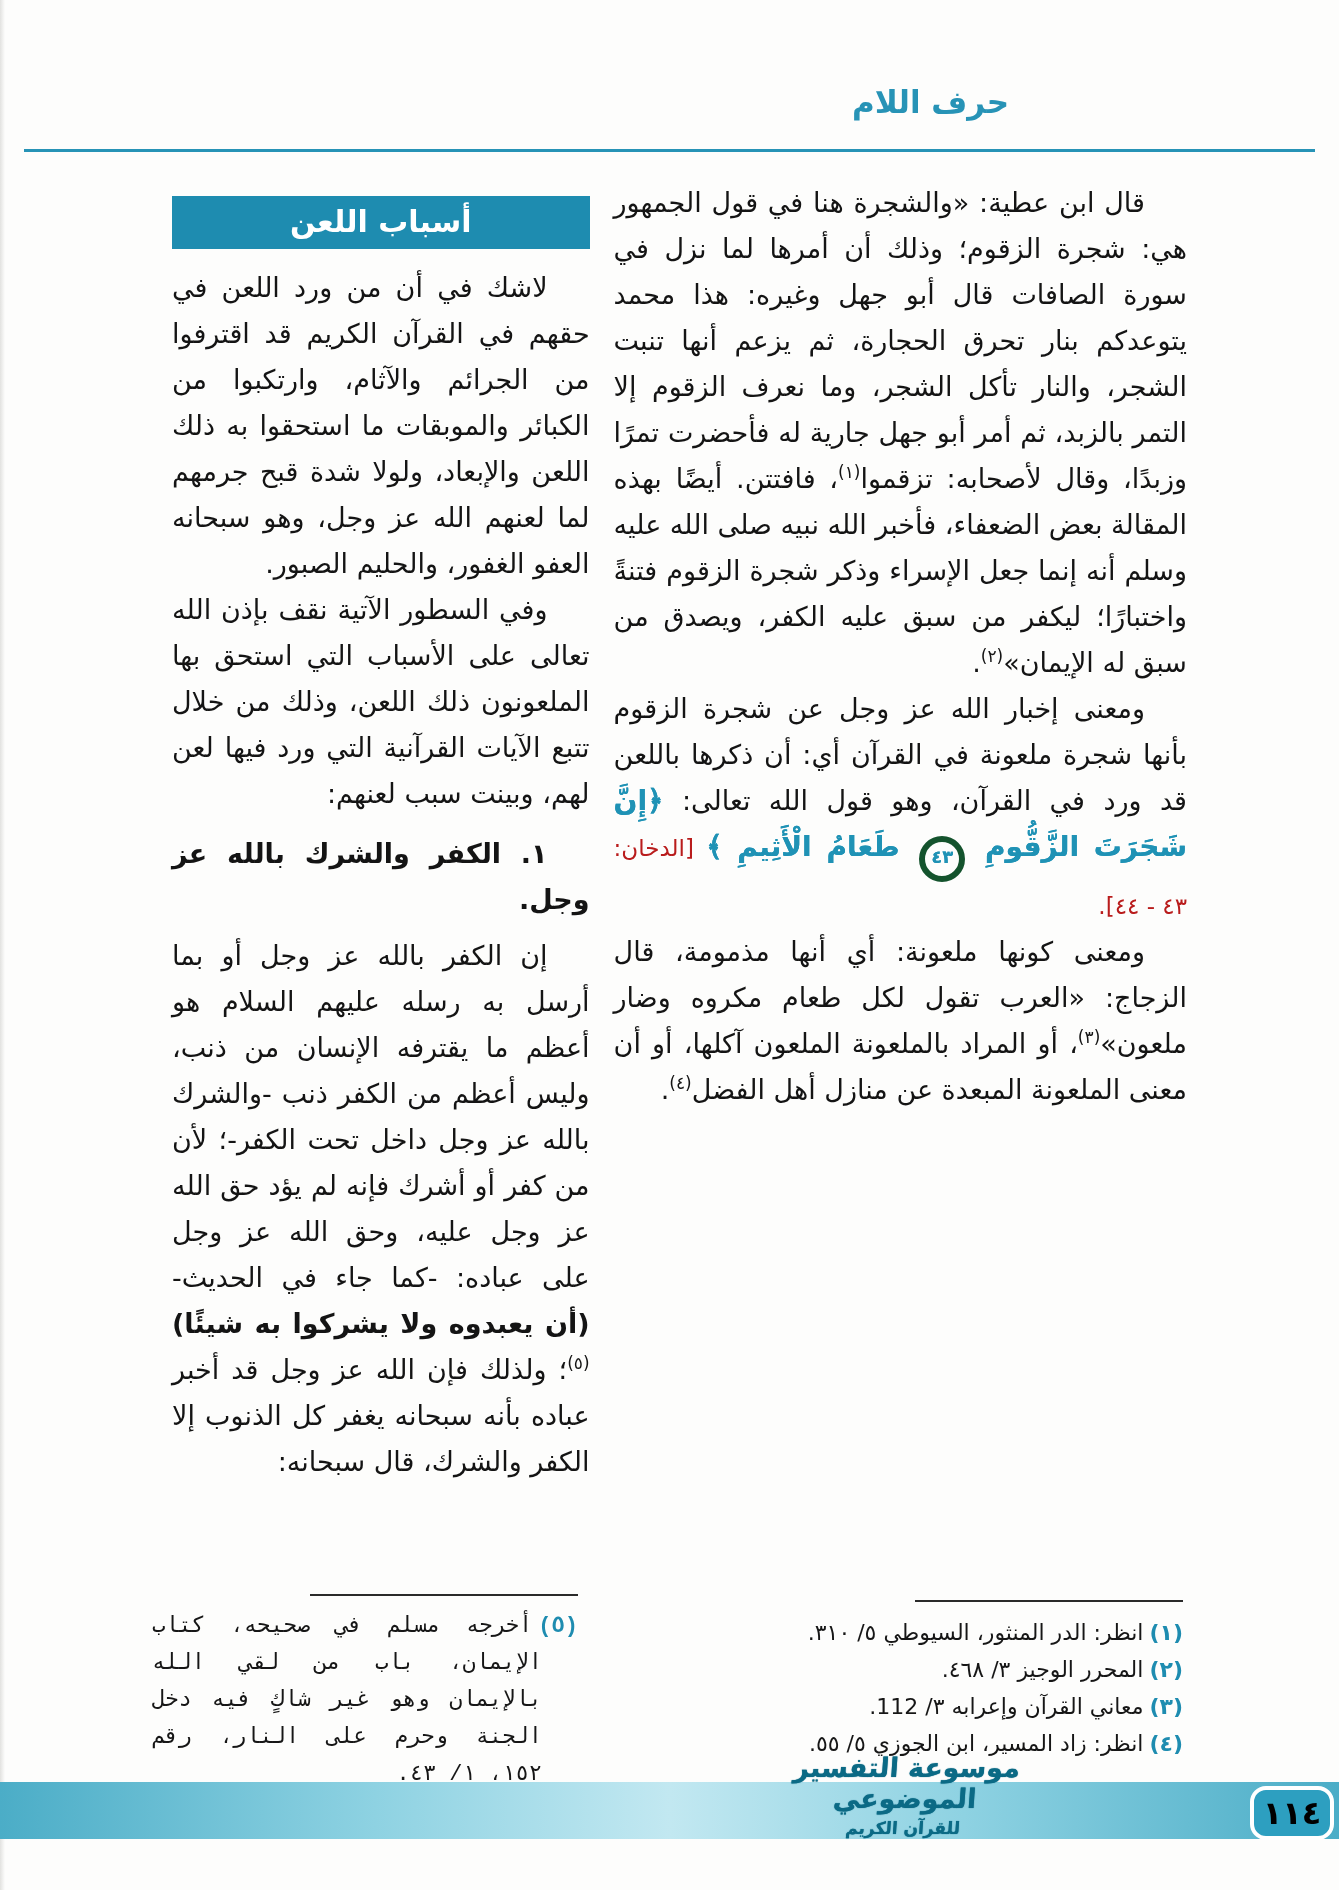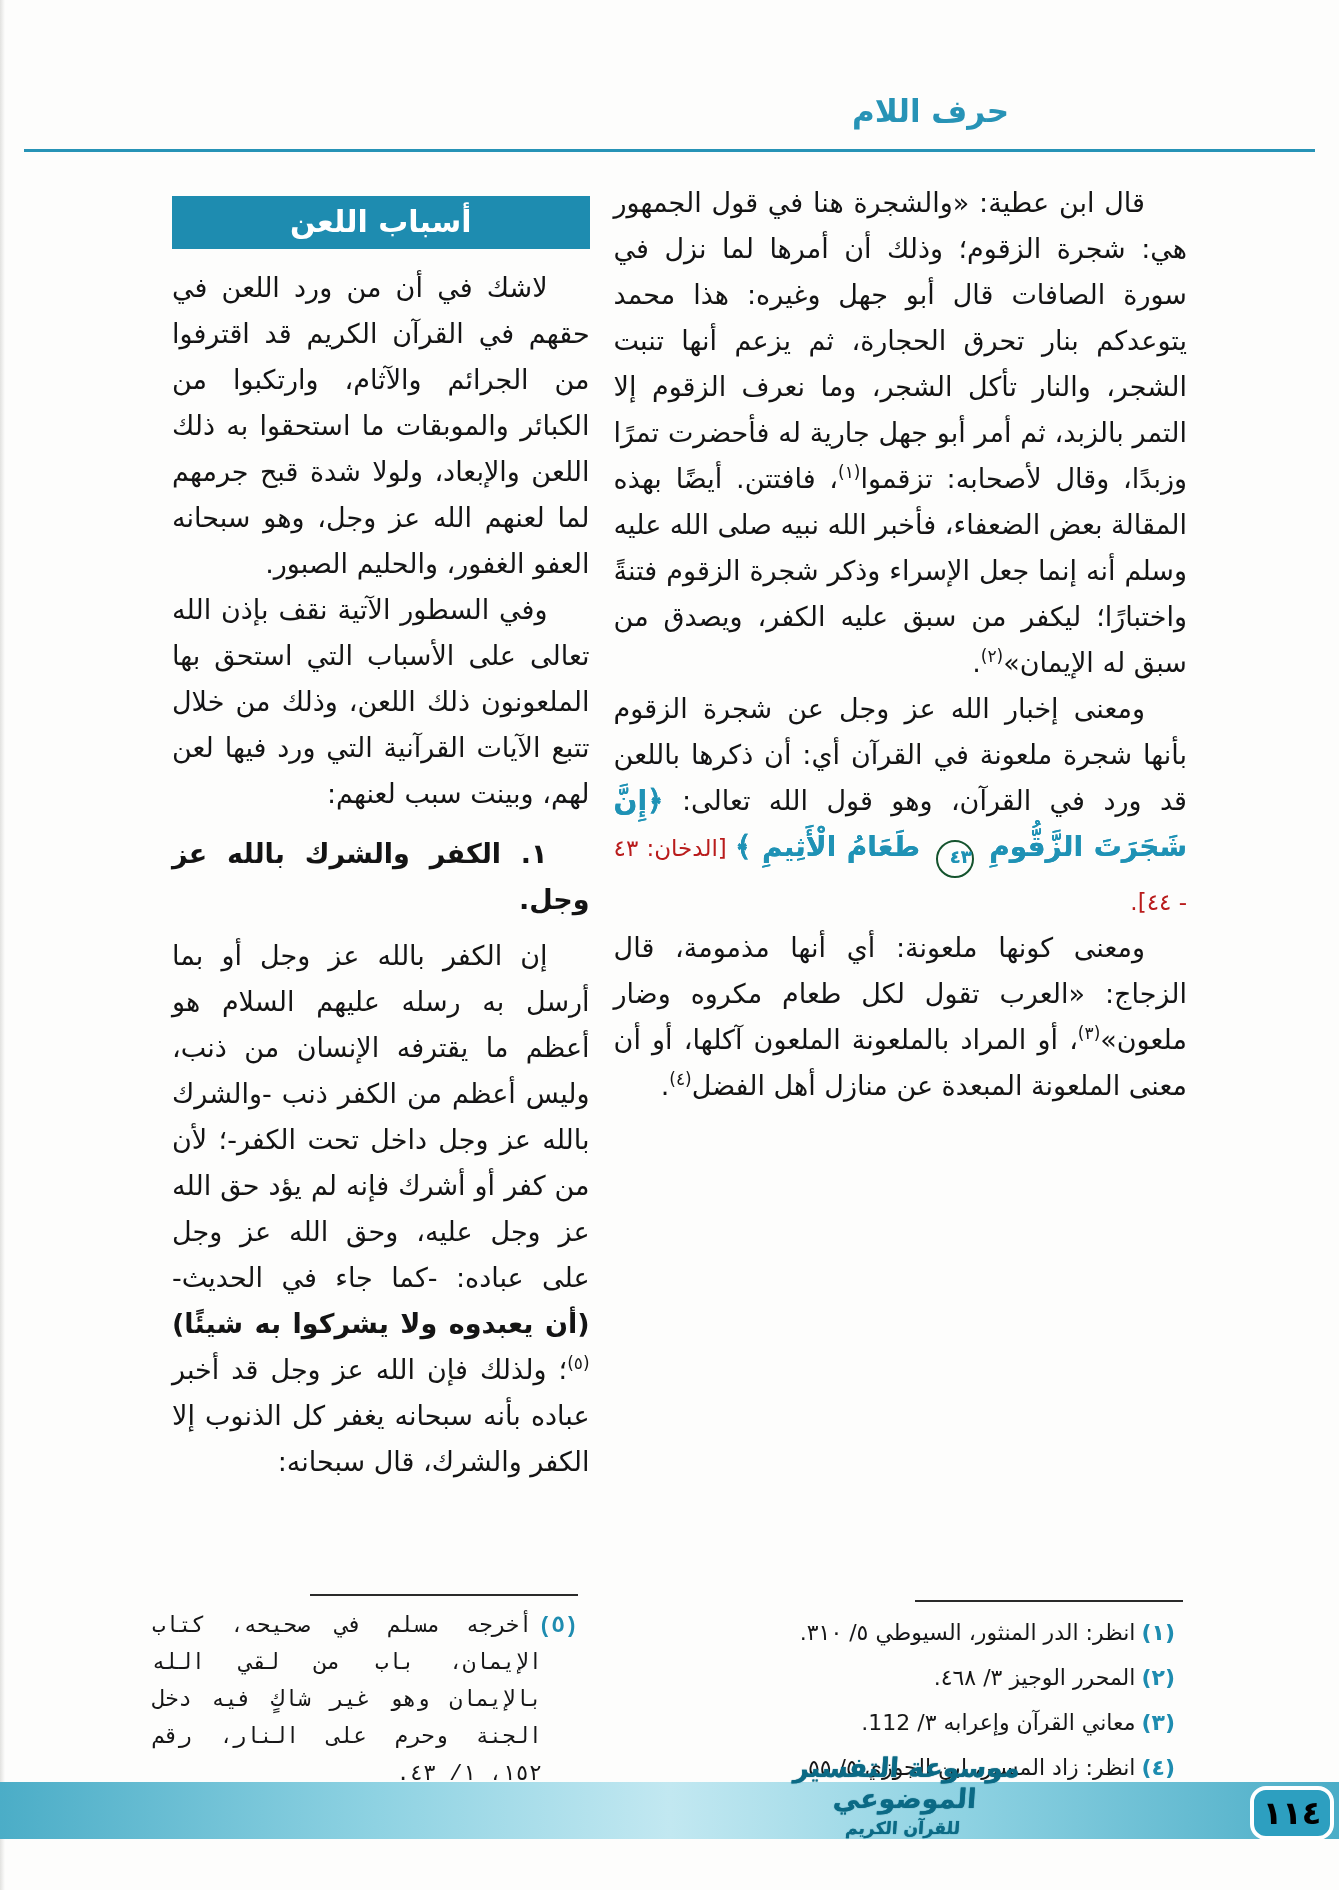--- a/index.html
+++ b/index.html
@@ -16,21 +16,21 @@
     overflow: hidden;
   }
   .page::before { 
     content: "";
     position: absolute; left: 0; top: 0; bottom: 0; width: 5px;
     background: linear-gradient(90deg, #e2e2e0, rgba(255,255,255,0));
   }
 
   
   .chapter-title {
-    position: absolute; top: 93px; right: 330px;
+    position: absolute; top: 84px; right: 330px;
     color: #2793b6; font-size: 31px; font-weight: bold;
     letter-spacing: 1px;
   }
   .header-rule {
     position: absolute; top: 149px; left: 24px; right: 24px;
     height: 3px; background: #2793b6;
   }
 
   
   .columns {
@@ -71,45 +71,45 @@
 
   .verse {
     color: #1f92b5;
     font-weight: bold;
     font-size: 28px;
     text-shadow: 0 0 0.5px #1f92b5;
   }
   .ayah-num {
     display: inline-block;
     width: 34px; height: 34px;
-    border: 2px solid #14532d;
+    border: 6px solid #14532d;
     border-radius: 50%;
     line-height: 30px;
     font-size: 18px;
-    text-align: right;
+    text-align: center;
     text-indent: 0;
     margin: 0 5px;
     vertical-align: -7px;
     color: #1f92b5;
   }
   .verse-ref { font-size: 23px; color: #b91c1c; }
 
   
   .footnotes {
     position: absolute;
     font-size: 22px; line-height: 37px;
     color: #161616;
   }
   .footnotes-left  { top: 1594px; left: 152px;  width: 426px; font-family: Liberation Mono, monospace; }
   .footnotes-right { top: 1600px; right: 156px; width: 585px; }
   .fn-rule {
     width: 268px; height: 2px; background: #2a2a2a;
     margin-bottom: 12px;
   }
-  .fn-line { margin: 8px; text-align: right; }
+  .fn-line { margin: 0; text-align: right; }
   .fn-para {
     margin: 0; text-align: justify;
     padding-right: 36px; text-indent: -36px;
   }
   .fn-num { color: #1e8cb0; font-weight: bold; margin-left: 6px; }
 
   
   .footer-strip {
     position: absolute; left: 0; right: 0; top: 1782px; height: 57px;
     background: linear-gradient(90deg,

